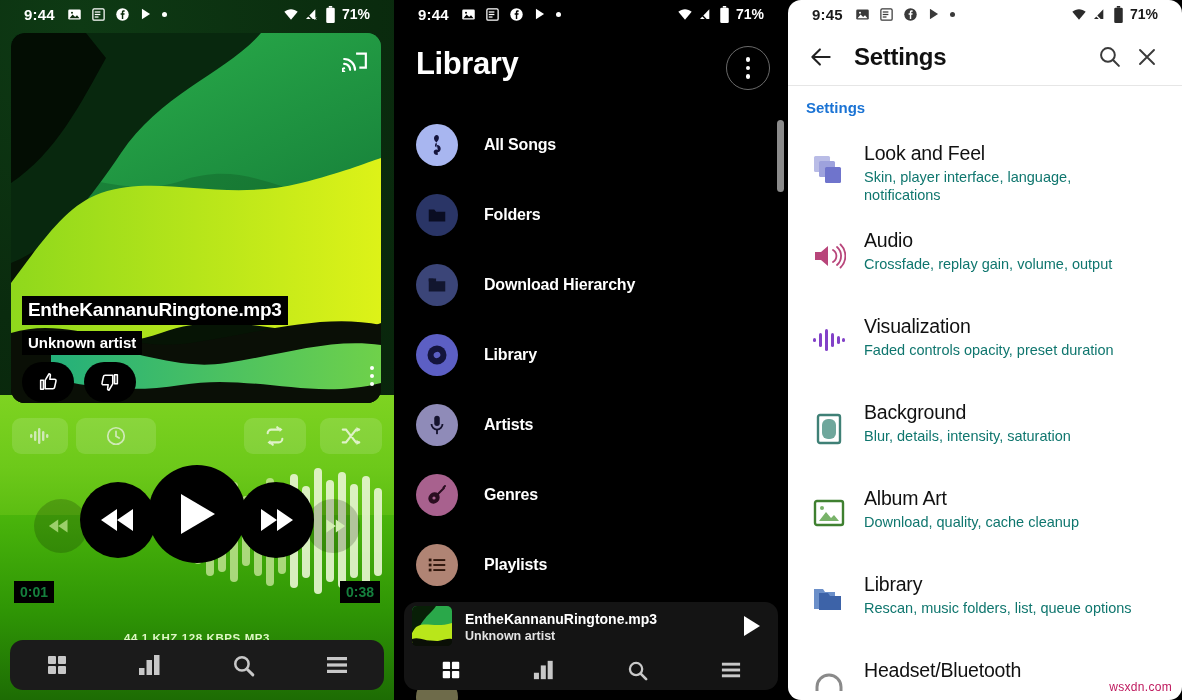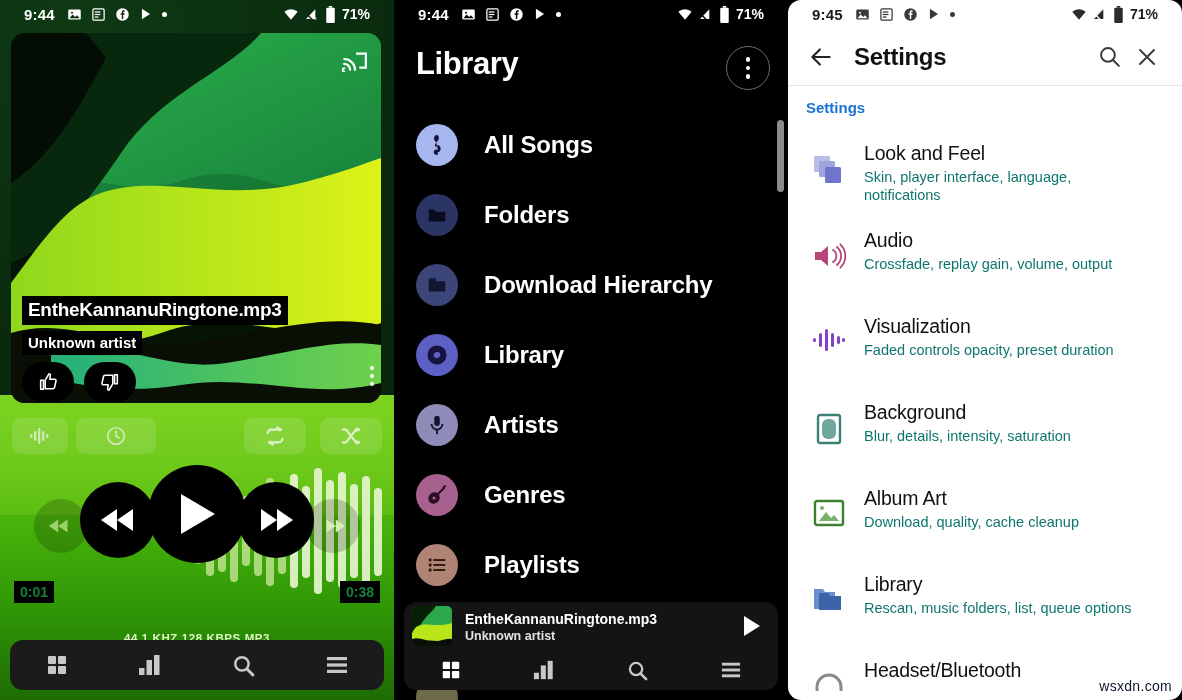--- a/index.html
+++ b/index.html
@@ -117,21 +117,21 @@
     border: 1.6px solid #6a6a6a; border-radius: 50%;
     display: flex; flex-direction: column; align-items: center; justify-content: center; gap: 4px;
   }
   .p2-menu i { width: 4.5px; height: 4.5px; border-radius: 50%; background: #fff; display: block; }
   .lib-list { position: absolute; left: 0; right: 0; top: 110px; }
   .lib-item { height: 70px; display: flex; align-items: center; padding-left: 22px; }
   .lib-ico {
     width: 42px; height: 42px; border-radius: 50%;
     display: flex; align-items: center; justify-content: center; flex: none;
   }
-  .lib-label { margin-left: 26px; color: #fff; font-size: 24px; font-weight: bold; letter-spacing: -.2px; }
+  .lib-label { margin-left: 26px; color: #fff; font-size: 16px; font-weight: bold; letter-spacing: -.2px; }
   .p2-scroll {
     position: absolute; right: 4px; top: 120px; width: 7px; height: 72px;
     border-radius: 4px; background: #8b8b8b;
   }
   .mini {
     position: absolute; left: 10px; right: 10px; bottom: 10px; height: 88px;
     background: #141414; border-radius: 13px; z-index: 20; overflow: hidden;
   }
   .mini-top { height: 48px; display: flex; align-items: center; padding: 0 6px 0 8px; }
   .mini-art {
@@ -161,21 +161,21 @@
     color: #1a73d4; font-size: 15px; font-weight: bold;
   }
   .set-list { position: absolute; left: 0; right: 0; top: 130px; }
   .set-item { display: flex; align-items: flex-start; padding: 12px 16px 12px 18px; min-height: 86px; }
   .set-ico { width: 46px; flex: none; display: flex; justify-content: center; padding-top: 12px; }
   .set-txt { margin-left: 12px; }
   .set-title { font-size: 19.5px; font-weight: normal; color: #111; letter-spacing: -.2px; }
   .set-sub { font-size: 14.5px; color: #0f766e; margin-top: 3px; line-height: 1.27; max-width: 274px; }
   .watermark {
     position: absolute; right: 10px; bottom: 6px;
-    color: #0f172a; font-size: 14px; letter-spacing: .3px; z-index: 40;
+    color: #be185d; font-size: 12px; letter-spacing: .3px; z-index: 40;
   }
 </style>
 </head>
 <body>
 
 <div class="screens">
 
   <div class="panel p1 dark">
     <div class="p1-bg"></div>
     <div class="p1-glow"></div>

